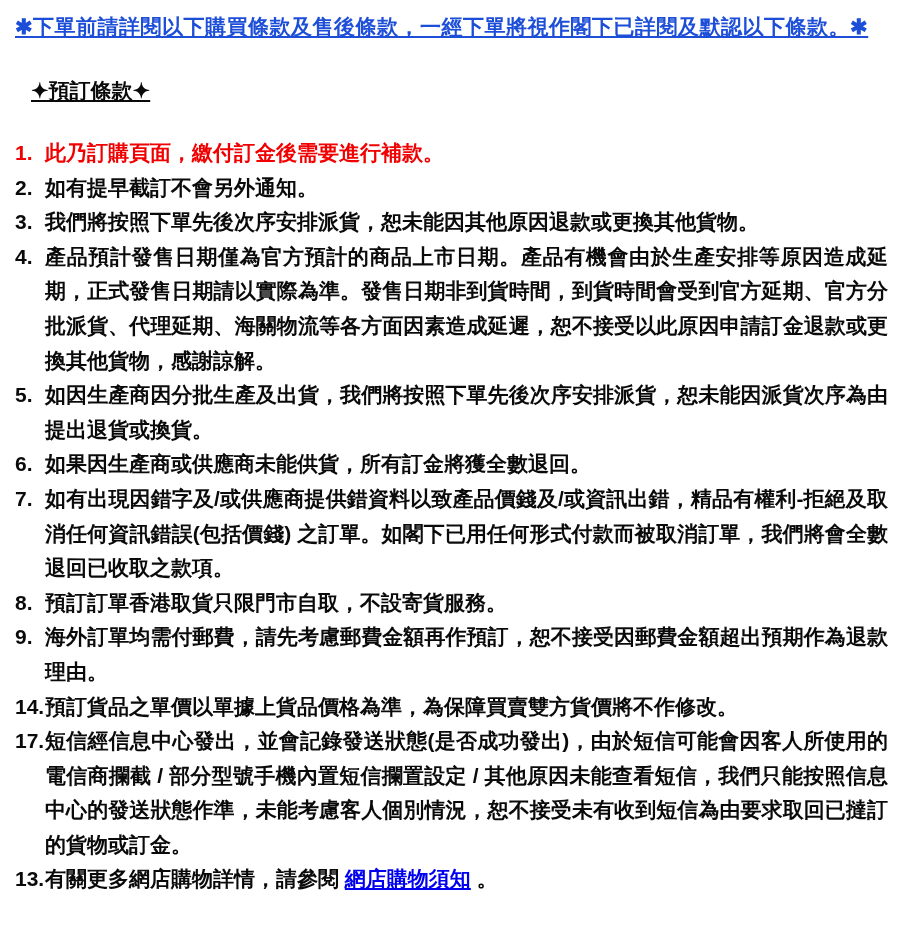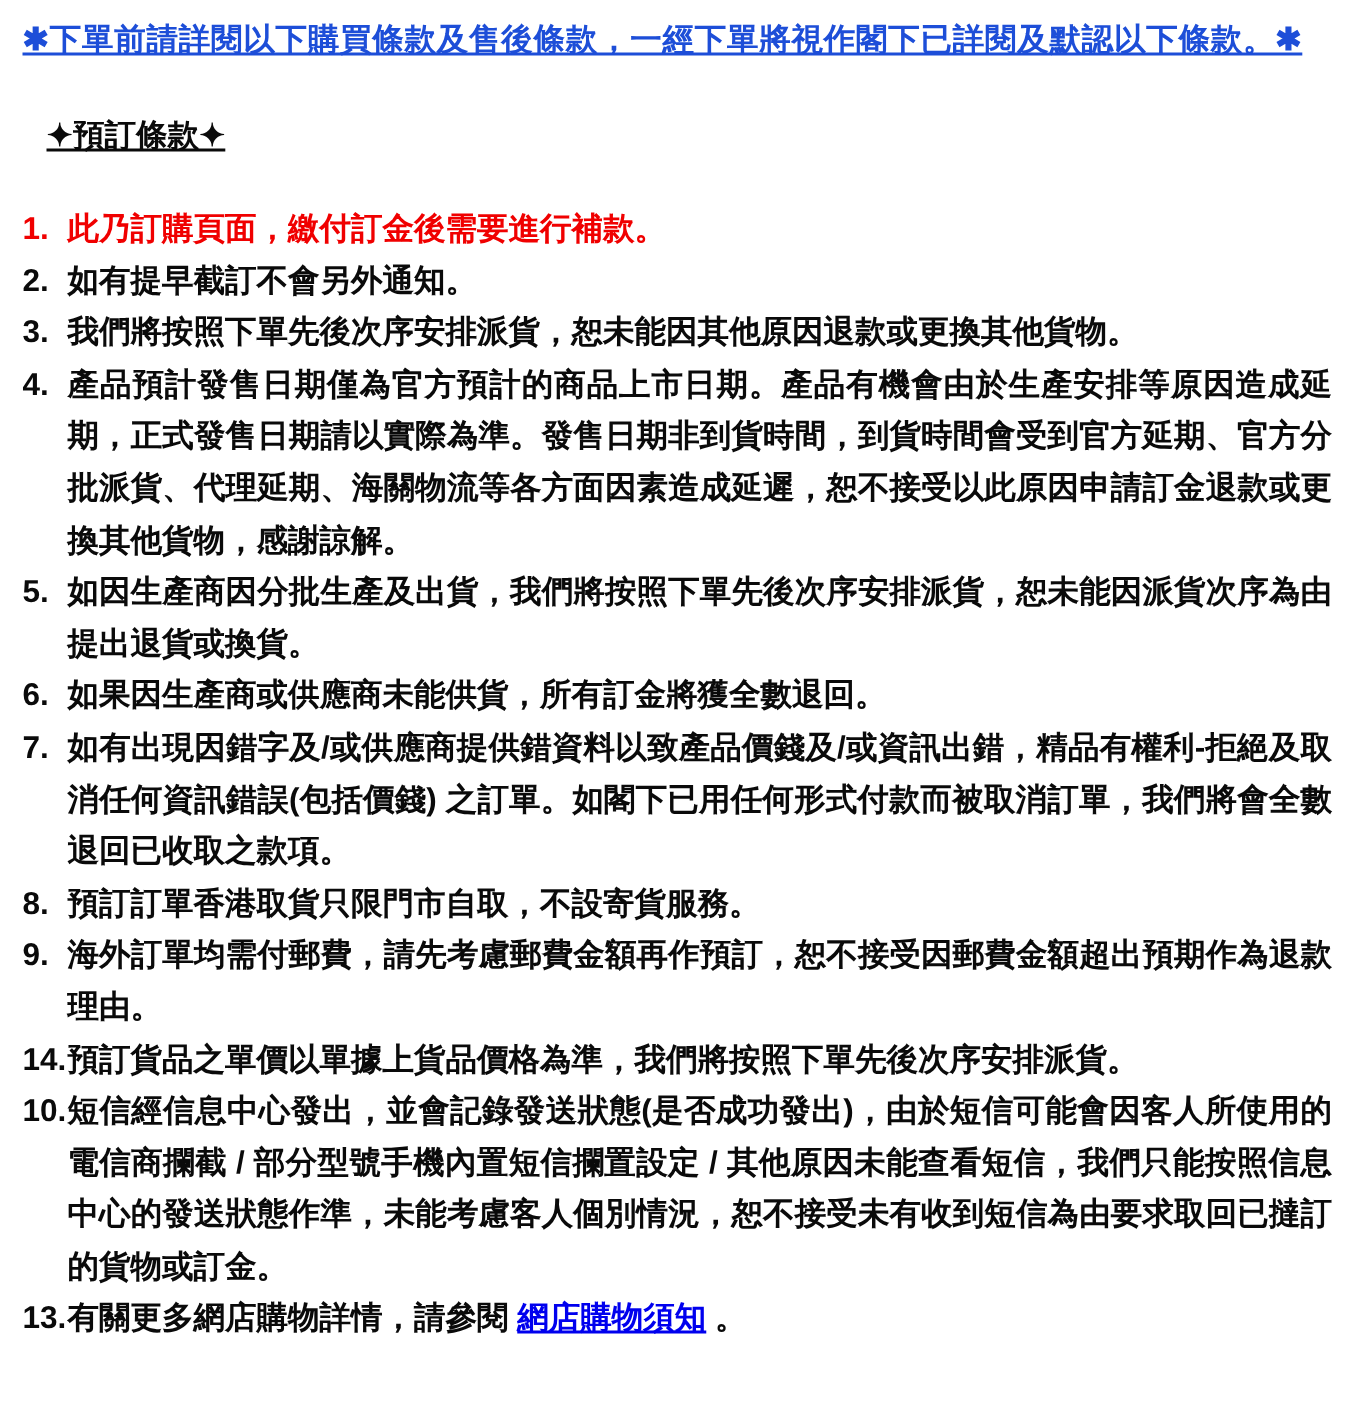--- a/index.html
+++ b/index.html
@@ -108,24 +108,24 @@
       <li class="term">
         <span class="num">8.</span>
         <div class="body"><span>預訂訂單香港取貨只限門市自取，不設寄貨服務。</span></div>
       </li>
       <li class="term">
         <span class="num">9.</span>
         <div class="body"><span>海外訂單均需付郵費，請先考慮郵費金額再作預訂，恕不接受因郵費金額超出預期作為退款理由。</span></div>
       </li>
       <li class="term">
         <span class="num">14.</span>
-        <div class="body"><span>預訂貨品之單價以單據上貨品價格為準，我們將按照下單先後次序安排派貨。</span></div>
+        <div class="body"><span>預訂貨品之單價以單據上貨品價格為準，為保障買賣雙方貨價將不作修改。</span></div>
       </li>
       <li class="term">
-        <span class="num">10.</span>
+        <span class="num">17.</span>
         <div class="body"><span>短信經信息中心發出，並會記錄發送狀態(是否成功發出)，由於短信可能會因客人所使用的電信商攔截 / 部分型號手機內置短信攔置設定 / 其他原因未能查看短信，我們只能按照信息中心的發送狀態作準，未能考慮客人個別情況，恕不接受未有收到短信為由要求取回已撻訂的貨物或訂金。</span></div>
       </li>
       <li class="term">
         <span class="num">13.</span>
         <div class="body"><span>有關更多網店購物詳情，請參閱 </span><a href="#" class="shop-link">網店購物須知</a><span> 。</span></div>
       </li>
     </ol>
 </div>
 
 </body></html>

